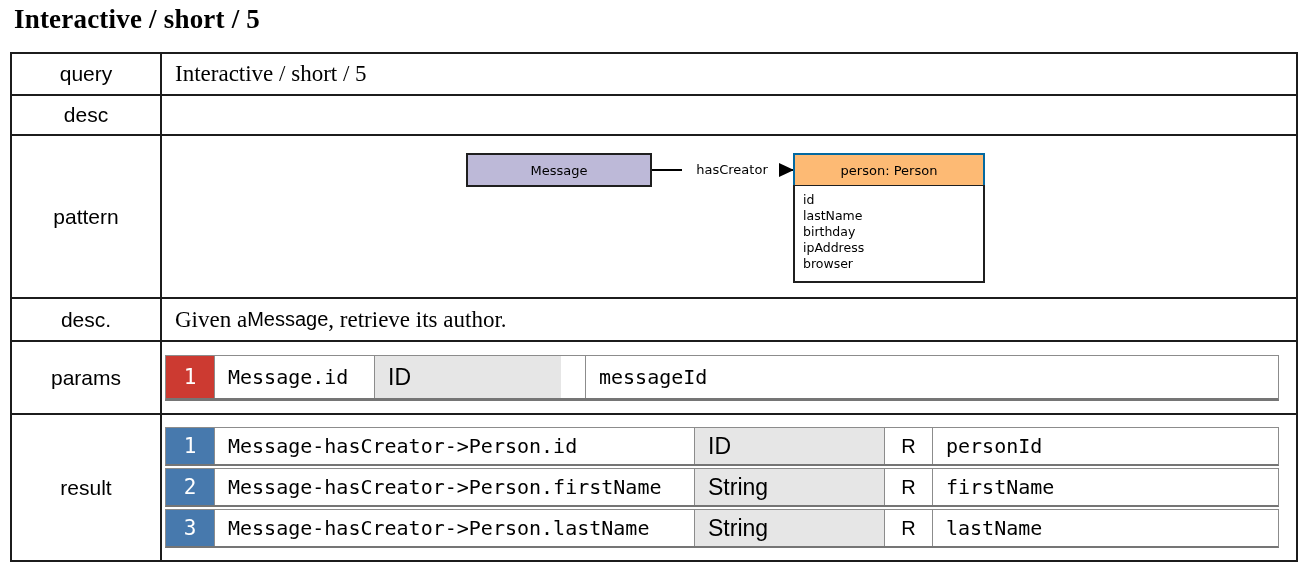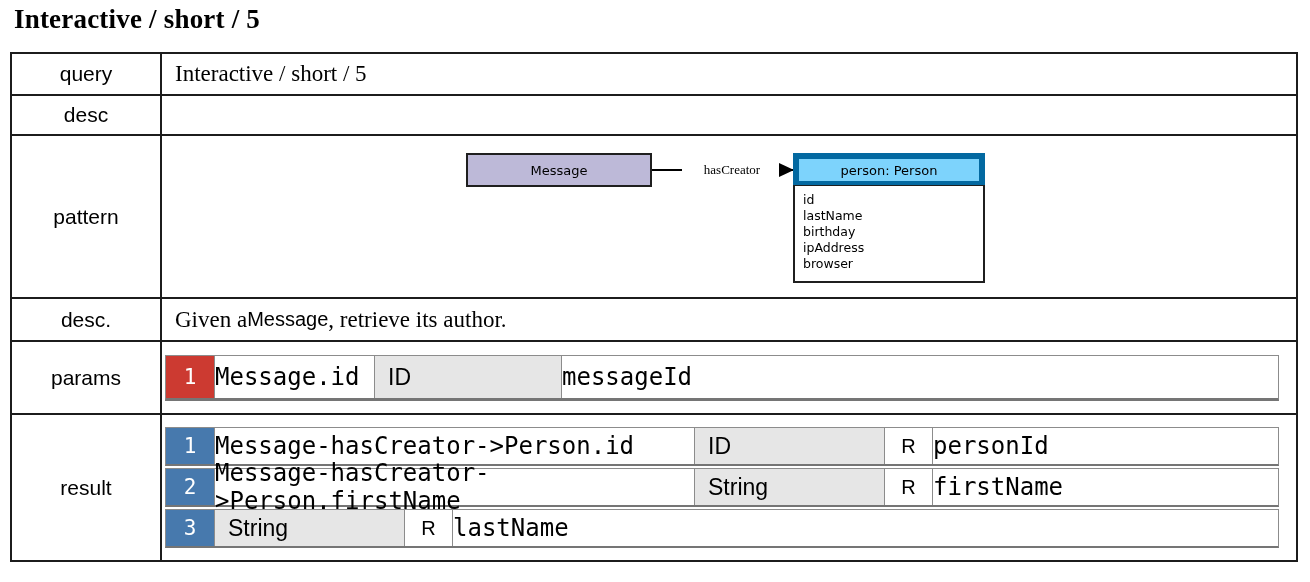--- a/index.html
+++ b/index.html
@@ -22,50 +22,50 @@
   .row-pattern{height:163px;}
   .row-desc{height:43px;}
   .row-params{height:73px;}
   .row-result{flex:1 1 auto;}
 
   
   .diagram{position:absolute;inset:0;font-family:"DejaVu Sans",sans-serif;font-size:13px;}
   .msg-box{position:absolute;left:304px;top:17px;width:186px;height:34px;background:#bdb9d8;
            border:2px solid #1f1f1f;box-sizing:border-box;display:flex;align-items:center;justify-content:center;}
   .edge-line{position:absolute;left:490px;top:33px;width:141px;height:2px;background:#000;}
-  .edge-label{position:absolute;left:520px;top:24px;width:100px;text-align:center;background:#fff;line-height:19px;font-family:Liberation Serif, serif;}
+  .edge-label{position:absolute;left:520px;top:24px;width:100px;text-align:center;background:#fff;line-height:19px;}
   .arrow-head{position:absolute;left:617px;top:27px;width:0;height:0;
               border-left:15px solid #000;border-top:7px solid transparent;border-bottom:7px solid transparent;}
-  .person-header{position:absolute;left:631px;top:17px;width:192px;height:34px;background:#7dd3fc;
-                 border:6px solid #0369a1;box-sizing:border-box;display:flex;align-items:center;justify-content:center;}
+  .person-header{position:absolute;left:631px;top:17px;width:192px;height:34px;background:#fdba74;
+                 border:2px solid #0369a1;box-sizing:border-box;display:flex;align-items:center;justify-content:center;}
   .person-body{position:absolute;left:631px;top:49px;width:192px;height:98px;background:#fff;
                border:2px solid #1f1f1f;border-top:1px solid #1f1f1f;box-sizing:border-box;
                padding:6px 0 0 8px;line-height:16px;font-size:12.5px;}
   .person-body div{white-space:nowrap;}
 
   
   .desc-type{font-family:"Liberation Sans",sans-serif;font-size:20px;}
 
   
   .bar{position:absolute;display:flex;box-sizing:border-box;background:#fff;
        border:1px solid #8c8c8c;border-bottom:3px solid #757575;}
   .cell{display:flex;align-items:center;box-sizing:border-box;border-left:1px solid #8c8c8c;background:#fff;}
   .cell:first-child{border-left:none;}
   .badge{justify-content:center;font-family:"DejaVu Sans Mono",monospace;color:#fff;font-size:21px;}
   .badge.red{background:#cc3a31;}
   .badge.blue{background:#4779ad;}
-  .mono{font-family:"DejaVu Sans Mono",monospace;font-size:24px;}
+  .mono{font-family:"DejaVu Sans Mono",monospace;font-size:20px;padding-left:13px;}
   .type{background:#e6e6e6;font-family:"Liberation Sans",sans-serif;font-size:23px;padding-left:13px;}
   .rmode{justify-content:center;font-family:"Liberation Sans",sans-serif;font-size:20px;}
 
   .params-bar{left:3px;top:13px;width:1114px;height:46px;}
   .params-bar .c-badge{flex:0 0 48px;}
   .params-bar .c-field{flex:0 0 160px;}
   .params-bar .c-type{flex:0 0 187px;}
-  .params-bar .c-var{flex:1 1 auto;}
+  .params-bar .c-var{flex:1 1 auto;margin-left:24px;}
 
   .result-stack{position:absolute;left:3px;top:12px;width:1114px;}
   .result-bar{position:relative;display:flex;box-sizing:border-box;height:39px;margin-bottom:2px;background:#fff;
               border:1px solid #8c8c8c;border-bottom:2px solid #757575;}
   .result-bar .c-badge{flex:0 0 48px;}
   .result-bar .c-field{flex:0 0 480px;}
   .result-bar .c-type{flex:0 0 190px;}
   .result-bar .c-r{flex:0 0 48px;}
   .result-bar .c-var{flex:1 1 auto;}
 </style>
@@ -148,20 +148,21 @@
           <div class="result-bar">
             <div class="cell badge blue c-badge">2</div>
             <div class="cell mono c-field">Message-hasCreator-&gt;Person.firstName</div>
             <div class="cell type c-type">String</div>
             <div class="cell rmode c-r">R</div>
             <div class="cell mono c-var">firstName</div>
           </div>
 
           <div class="result-bar">
             <div class="cell badge blue c-badge">3</div>
+            <div class="cell mono c-field">Message-hasCreator-&gt;Person.lastName</div>
             <div class="cell type c-type">String</div>
             <div class="cell rmode c-r">R</div>
             <div class="cell mono c-var">lastName</div>
           </div>
 
         </div>
       </div>
     </div>
 
   </div>

